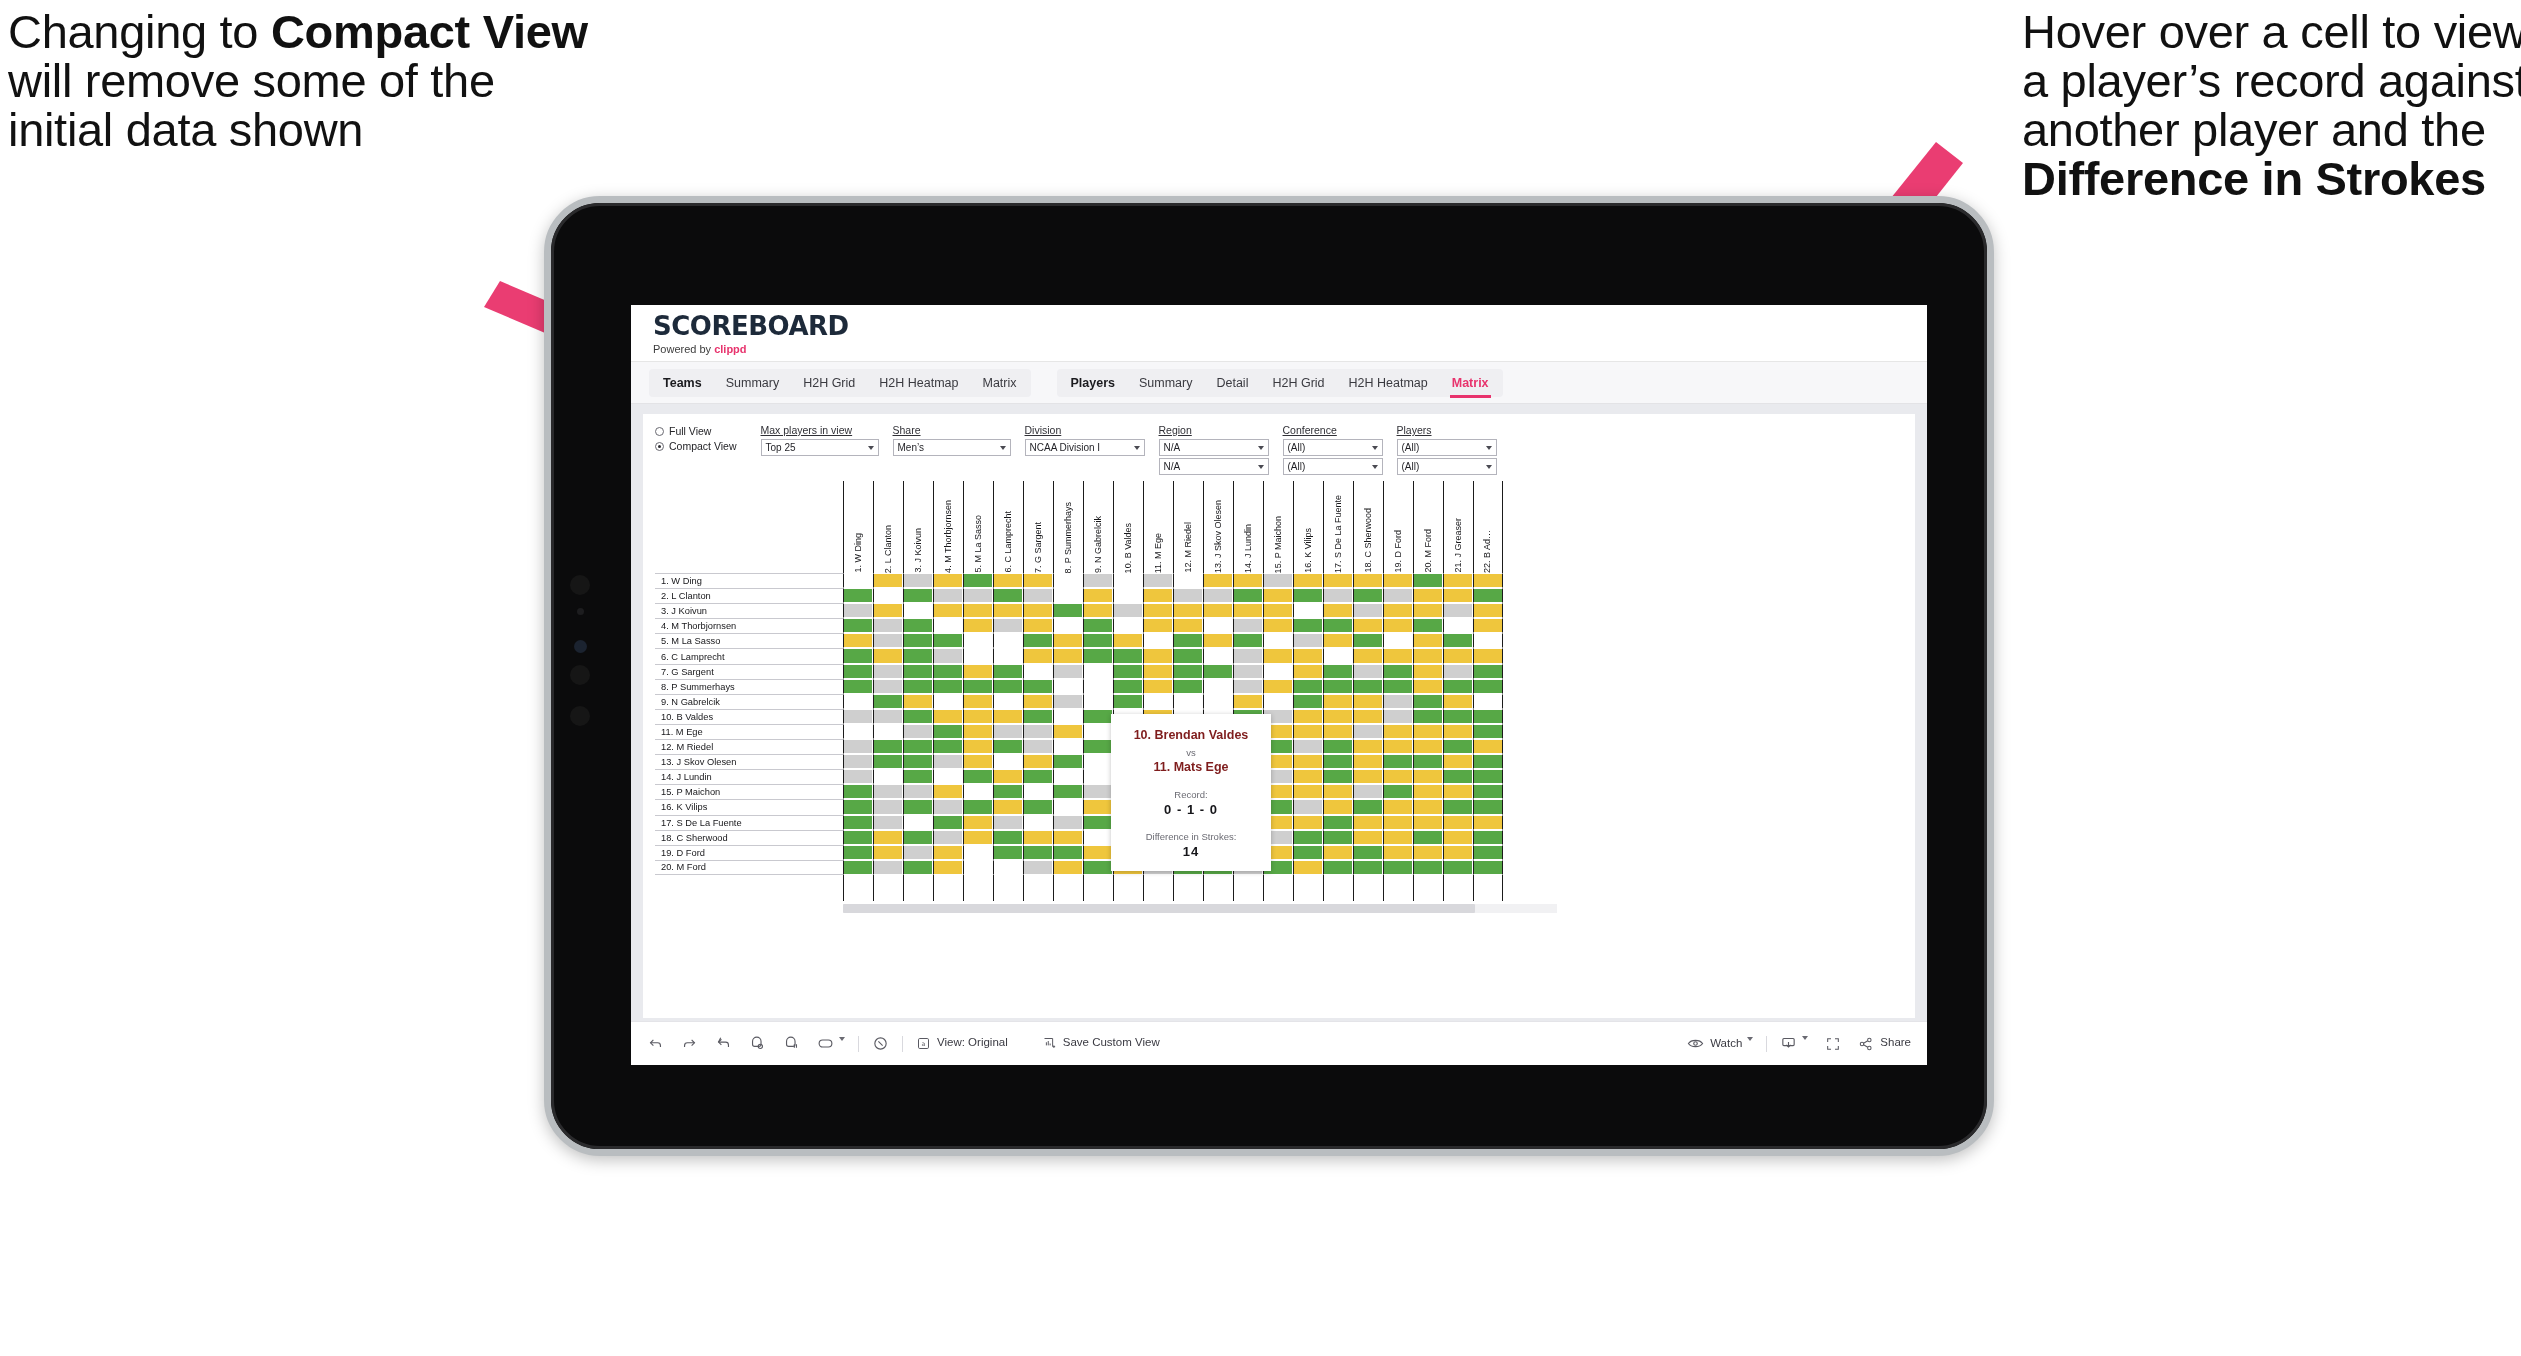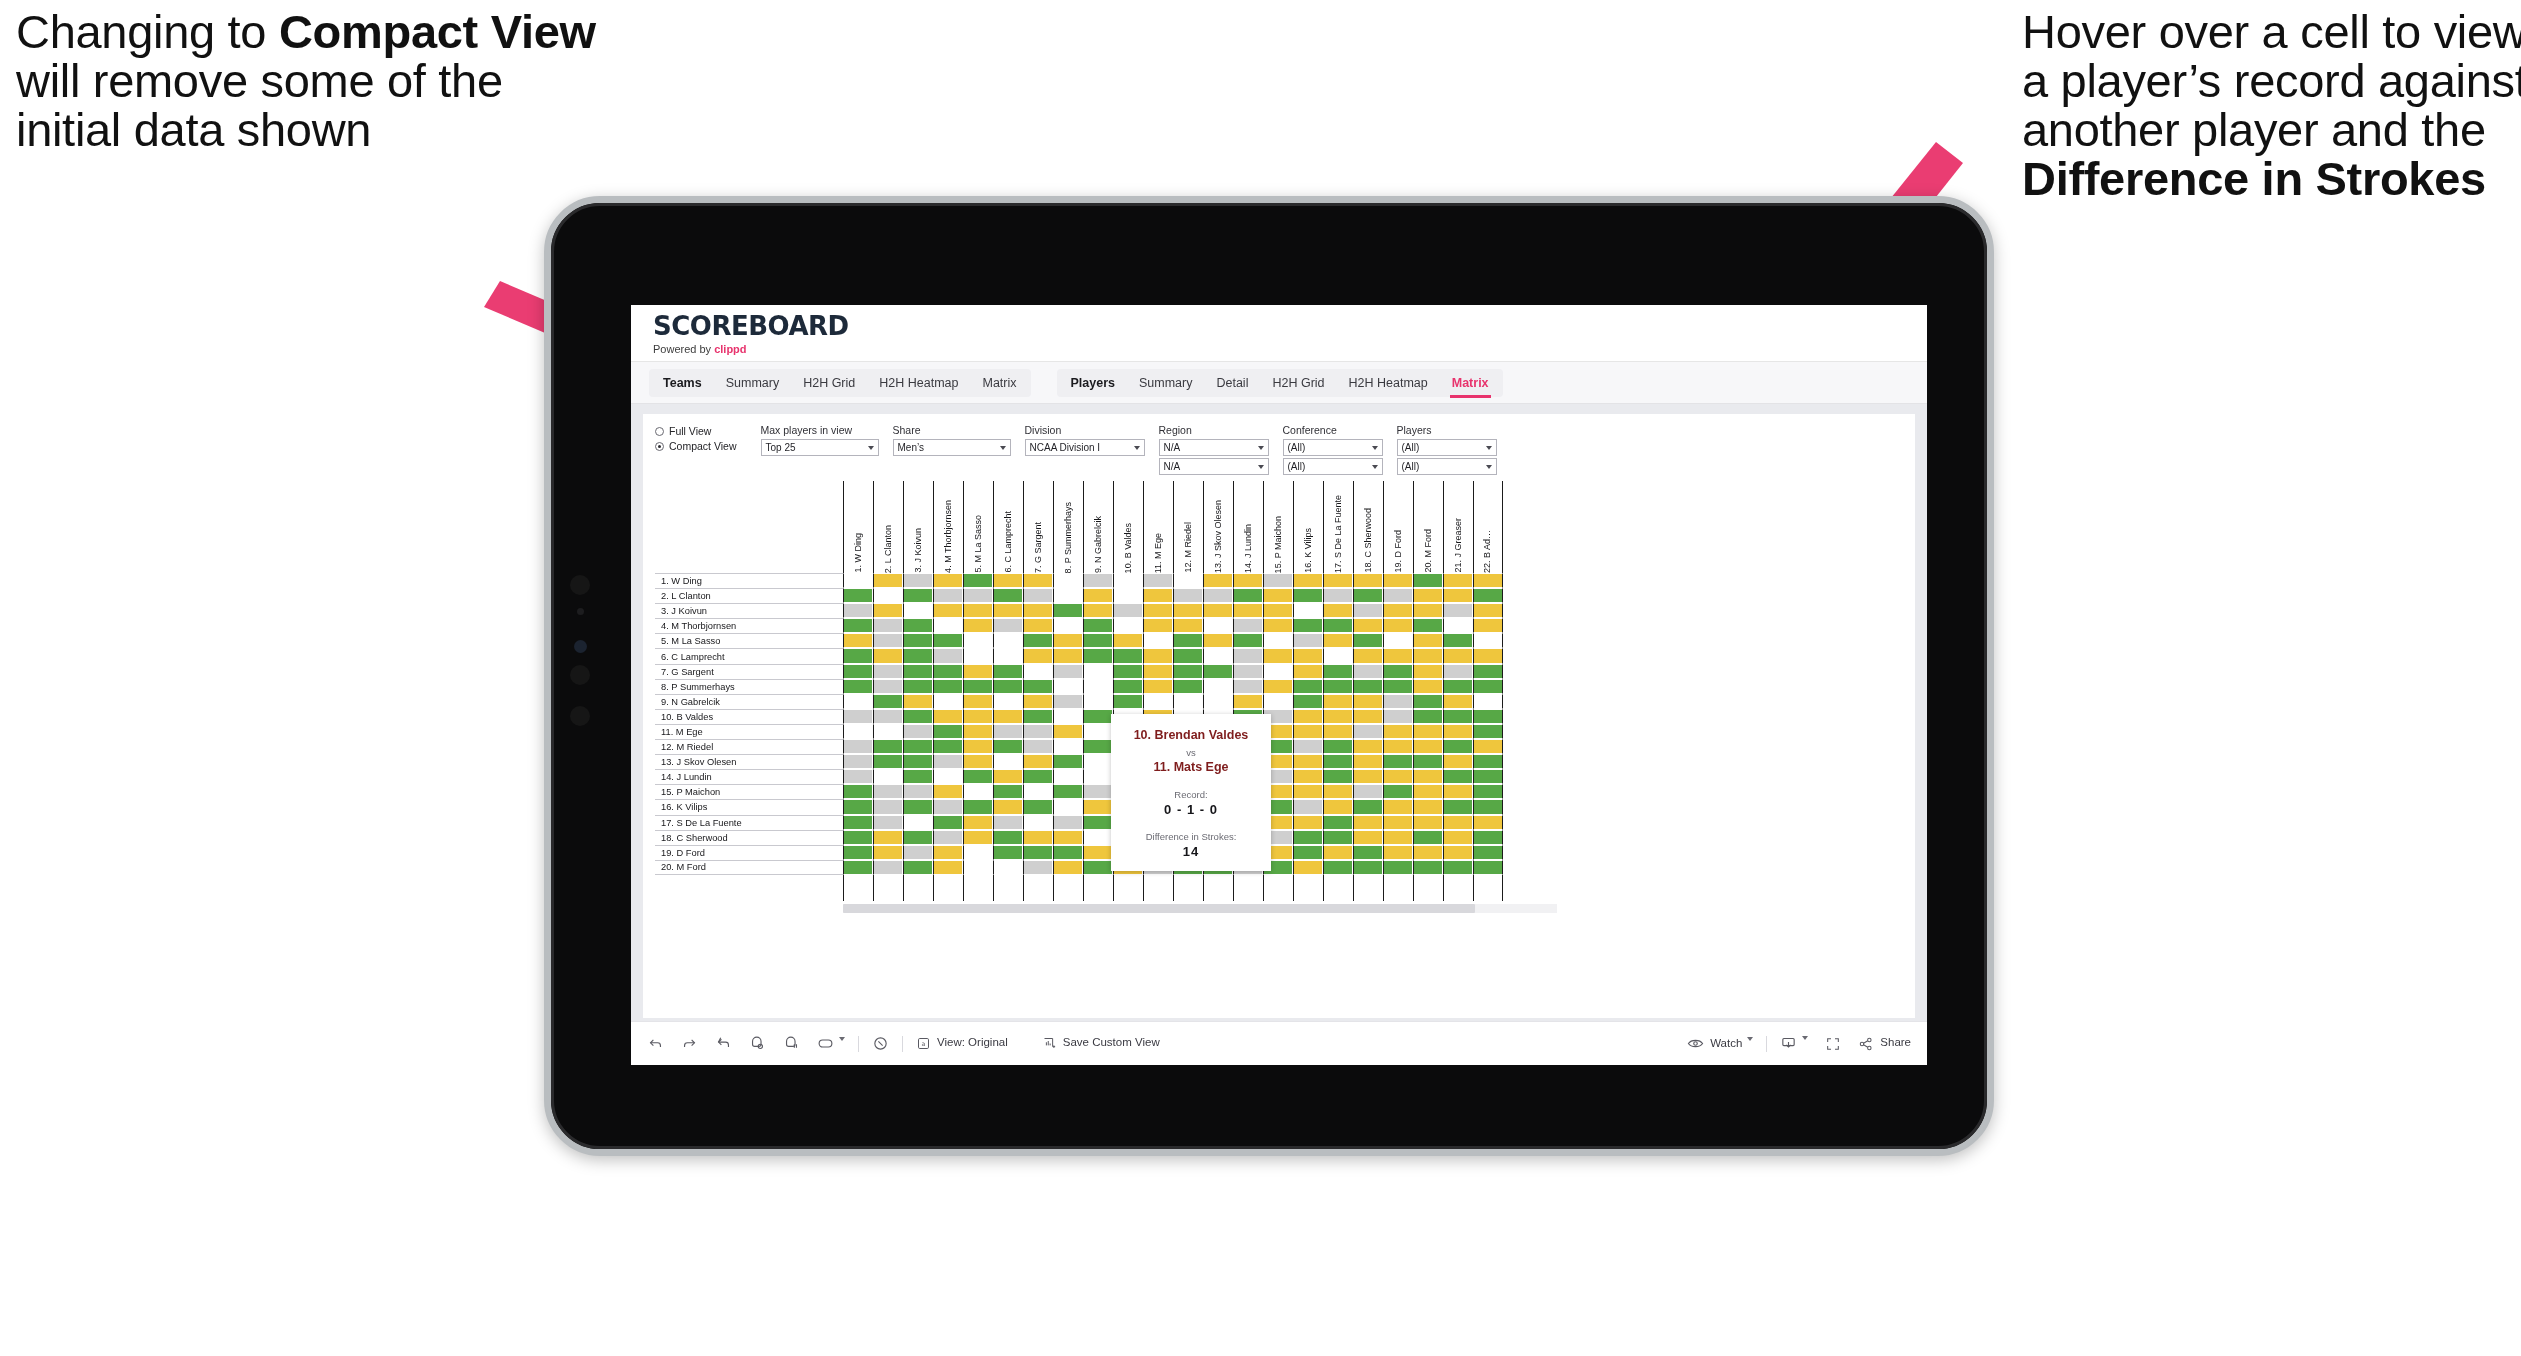--- a/index.html
+++ b/index.html
@@ -8,21 +8,21 @@
     width:2521px; height:1356px; background:#ffffff; overflow:hidden;
     font-family:"Liberation Sans", sans-serif;
     position:relative;
   }
 
   
   .annot {
     position:absolute; color:#111111; font-size:47px; line-height:1.04;
     font-family:"Liberation Sans", sans-serif; letter-spacing:-0.3px;
   }
-  #annot-left  { left:16px;  top:8px;  width:600px; }
+  #annot-left  { left:8px;  top:8px;  width:600px; }
   #annot-right { left:2022px; top:8px; width:510px; }
   .annot b { font-weight:bold; }
 
   .arrow-svg { position:absolute; left:0; top:0; width:2521px; height:1356px; pointer-events:none; }
 
   
   #tablet {
     position:absolute; left:544px; top:196px; width:1450px; height:960px;
     background:#0a0a0a; border-radius:56px;
     border:7px solid #b9bdc0;
@@ -86,21 +86,21 @@
 
   
   #viz { position:relative; background:#e9eaee; height:661px; padding:10px 12px 0 12px; }
   #viz-sheet {
     background:#ffffff; height:604px; position:relative; overflow:hidden;
   }
 
   
   #filters { display:flex; padding:10px 16px 6px 12px; gap:0; align-items:flex-start; }
   .fcol { margin-right:14px; }
-  .fcol-label { font-size:10.5px; color:#303036; margin-bottom:2px; height:13px; }
+  .fcol-label { font-size:10.5px; color:#303036; margin-bottom:2px; height:13px;text-decoration:underline; }
   .fsel {
     height:17px; border:1px solid #b4b4bc; background:#ffffff; font-size:10px; color:#1f1f24;
     display:flex; align-items:center; padding:0 4px; position:relative; cursor:pointer;
   }
   .fsel + .fsel { margin-top:2px; }
   .fsel .caret {
     position:absolute; right:4px; top:50%; transform:translateY(-50%);
     width:0; height:0; border-left:3.5px solid transparent; border-right:3.5px solid transparent;
     border-top:4.5px solid #4a4a52;
   }

